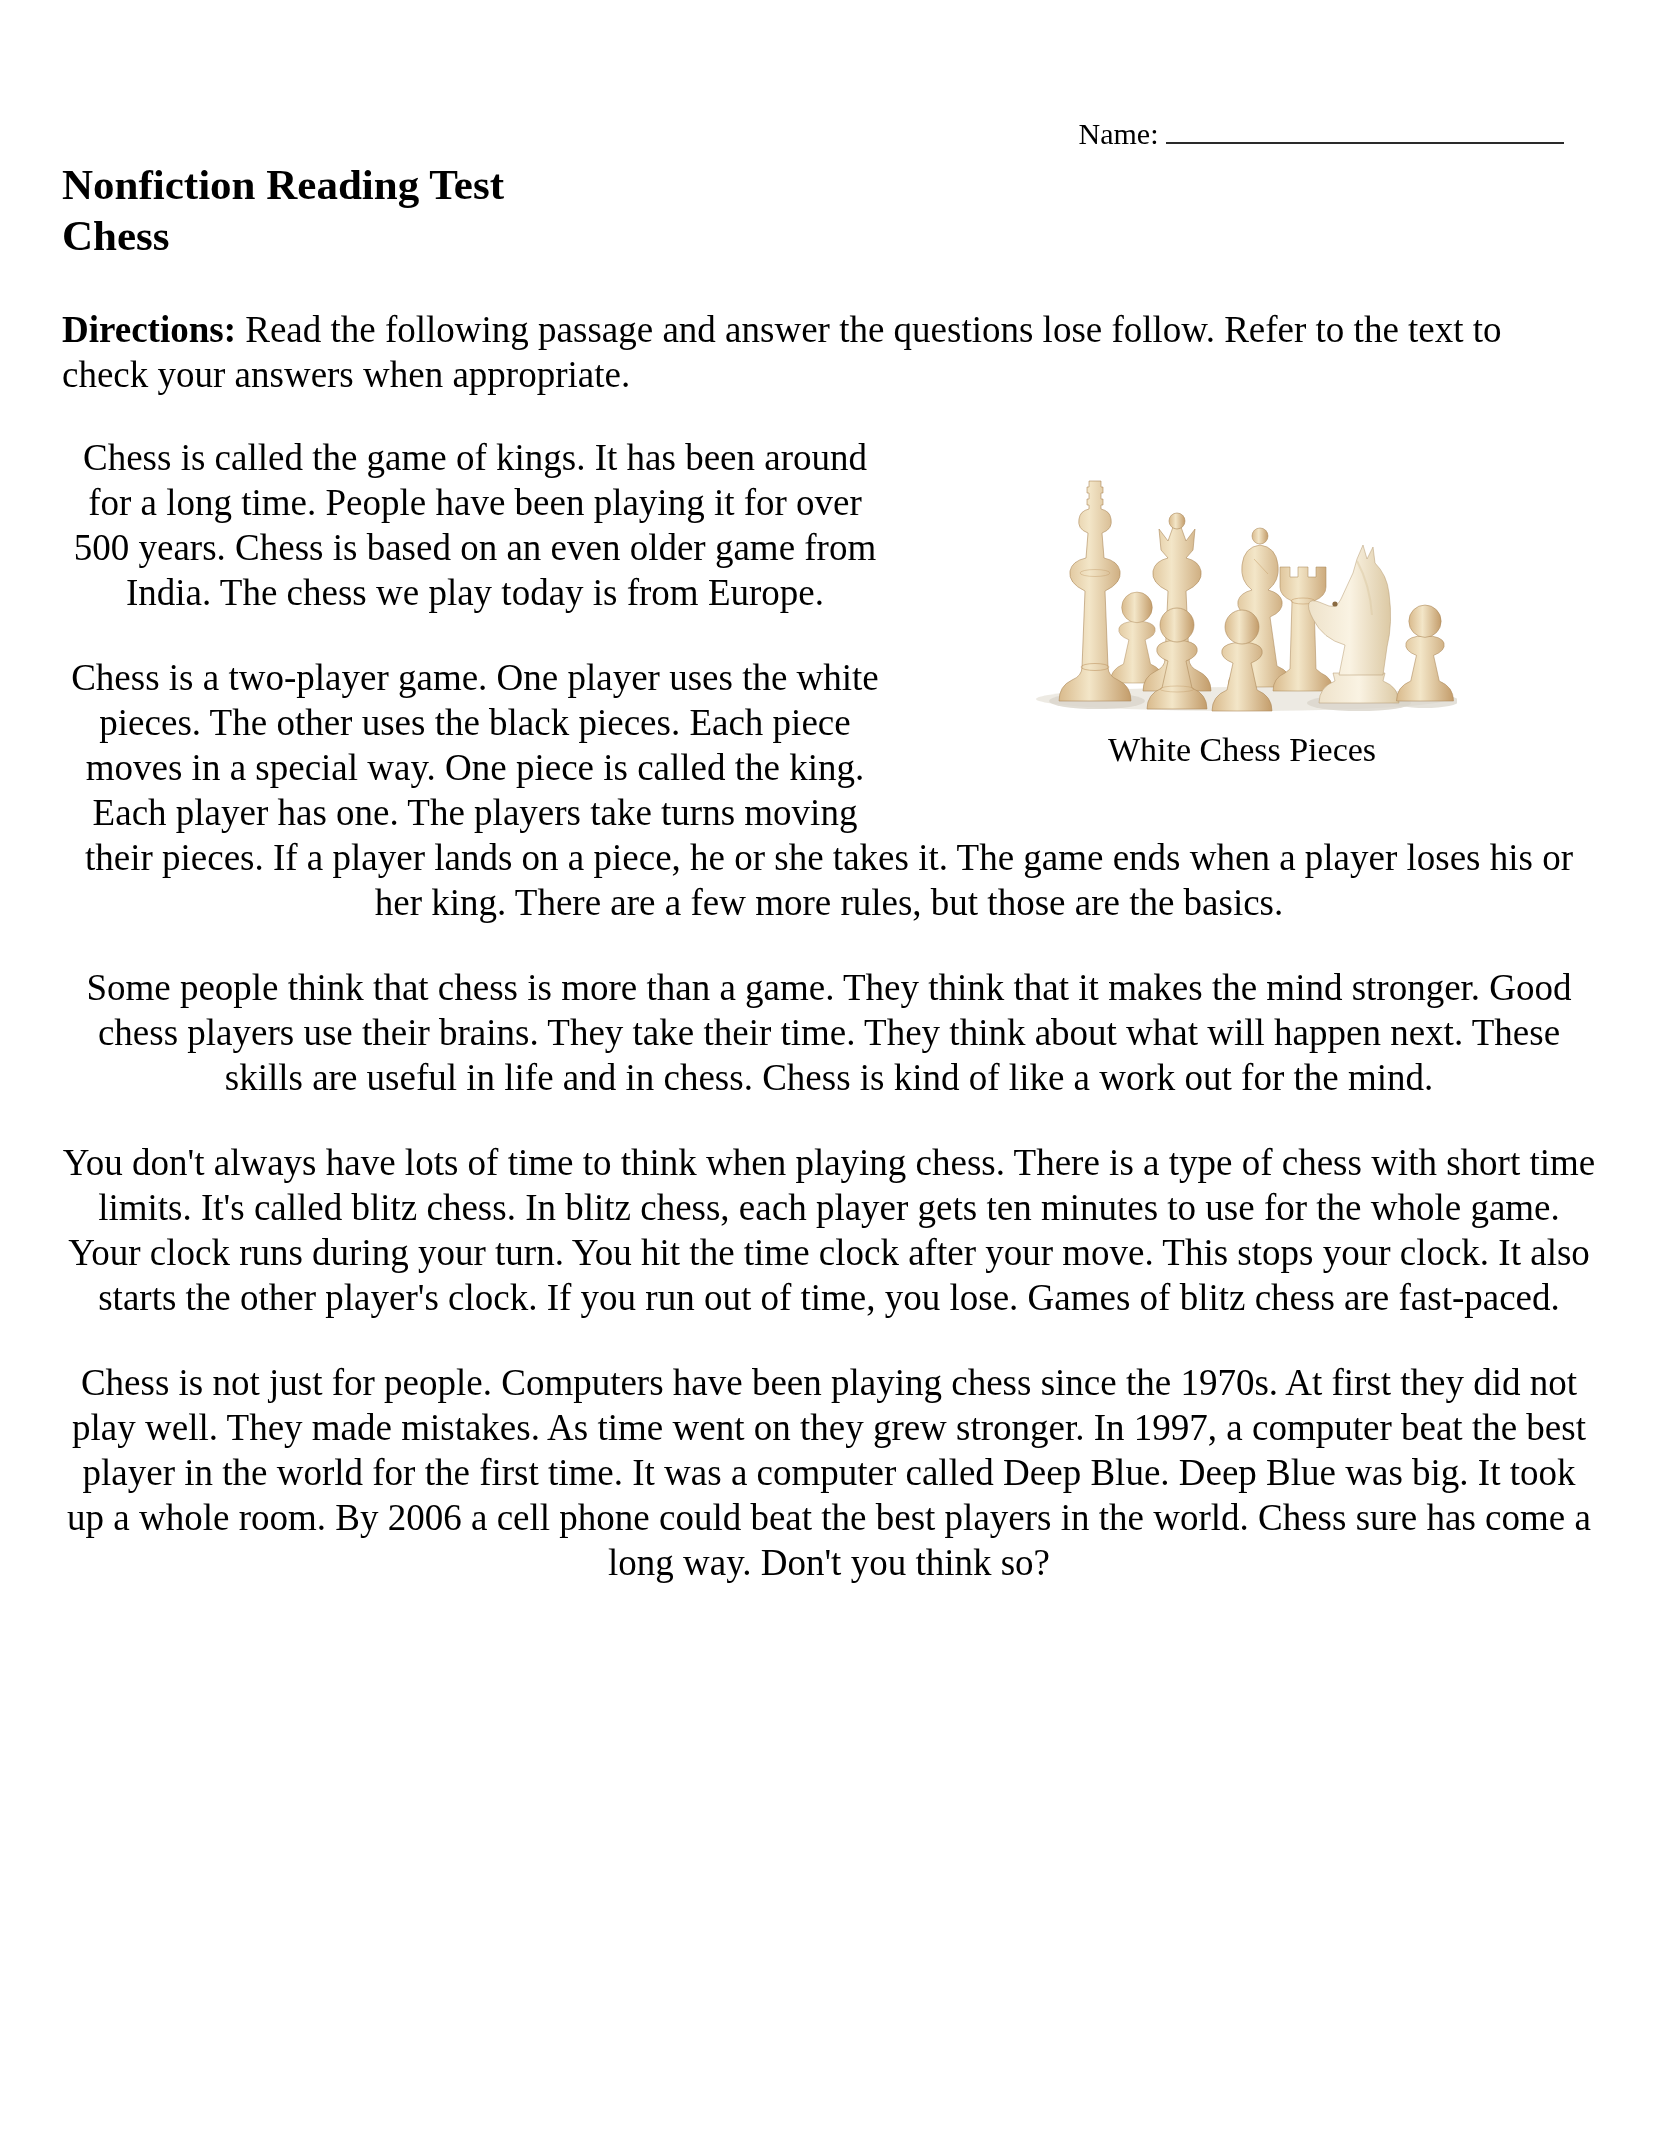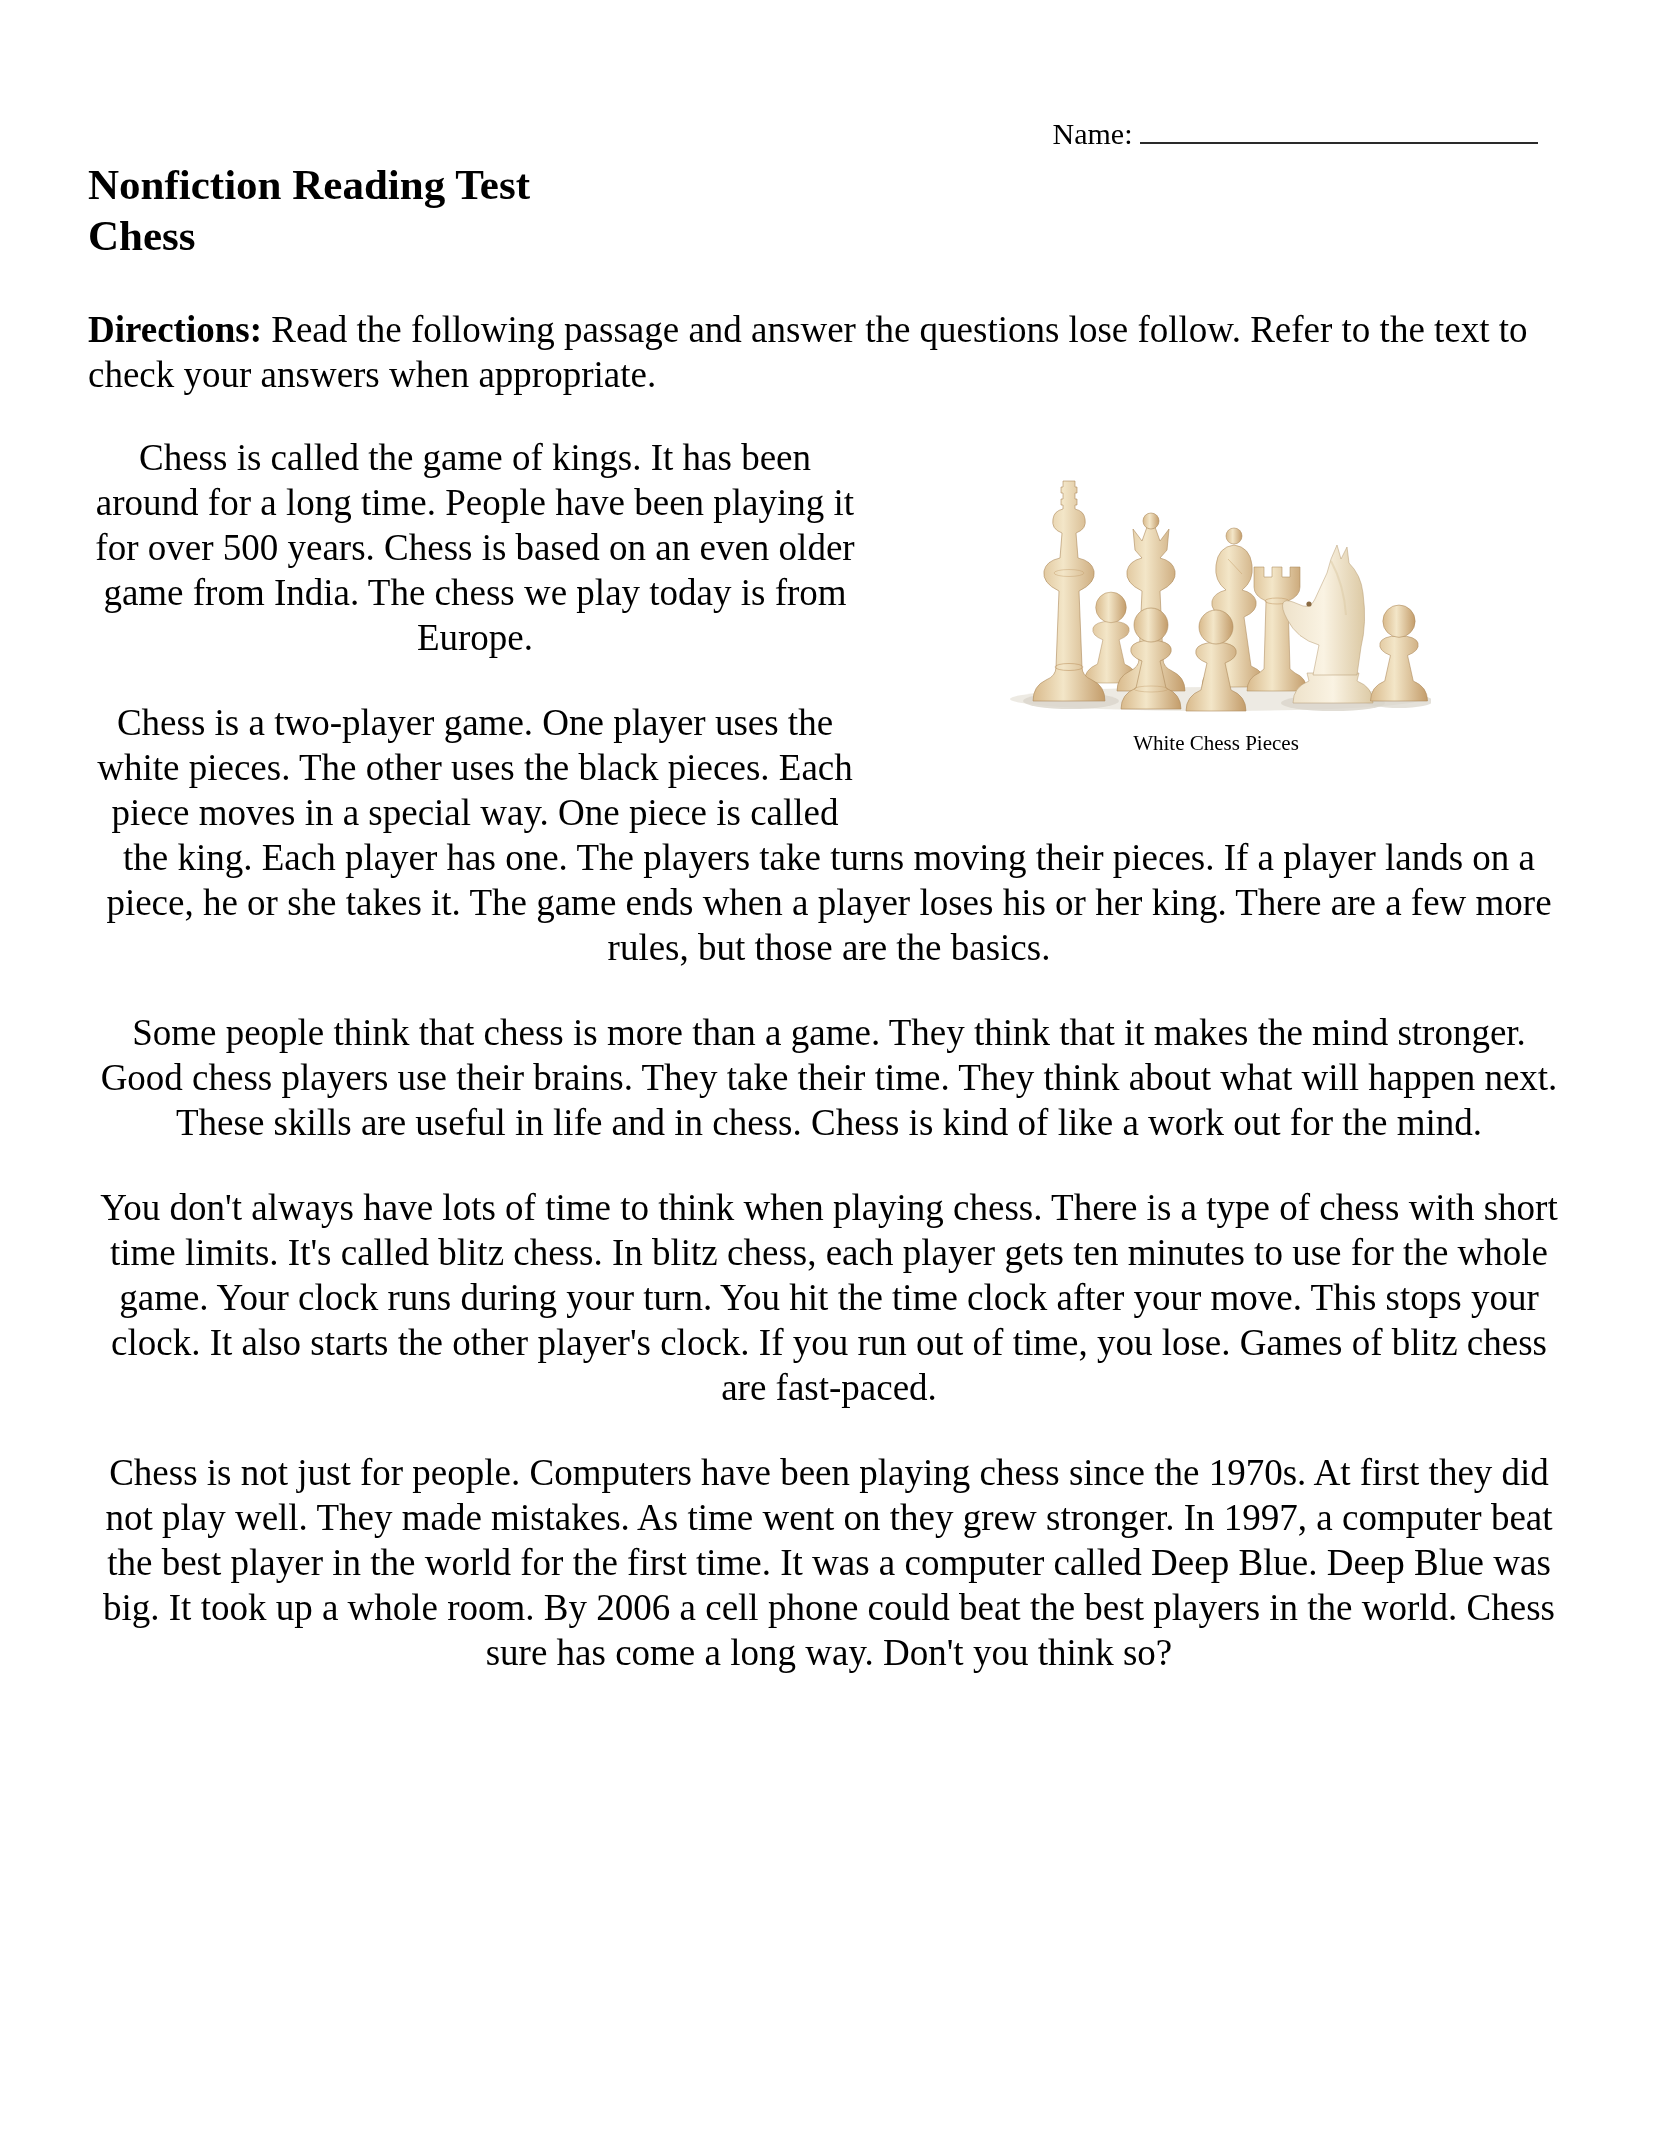--- a/index.html
+++ b/index.html
@@ -1,21 +1,21 @@
 <!DOCTYPE html>
 <html><head>
 <meta charset="utf-8">
 <style>
   html,body{margin:0;padding:0;background:#ffffff;}
   body{
     width:1658px;height:2145px;
     font-family:"Liberation Serif","DejaVu Serif",serif;
     color:#000;overflow:hidden;
   }
-  .page{padding:0 88px;}
+  .page{padding:0 62px;}
   .name-row{
     padding-top:112px;
     text-align:right;
     padding-right:32px;
     font-size:30px;
     line-height:38px;
     white-space:nowrap;
   }
   .name-line{
     display:inline-block;
@@ -45,23 +45,23 @@
   }
   .chess-figure{
     float:right;
     width:708px;
     margin:0;
     padding:0 0 58px 0;
     text-align:center;
   }
   .chess-figure svg{display:block;margin:0 auto;}
   .chess-figure figcaption{
-    font-size:21px;
+    font-size:34px;
     line-height:33px;
-    margin-top:14px;
+    margin-top:20px;
     color:#000;
   }
 </style>
 </head>
 <body>
 
 <div class="page">
 
   <div class="name-row">
     <span>Name:</span>

